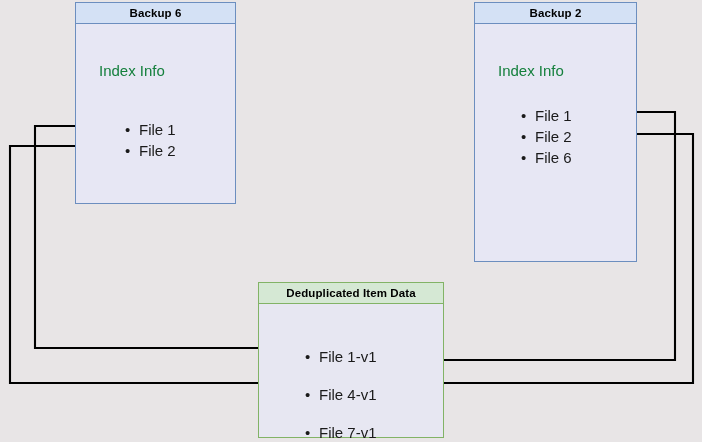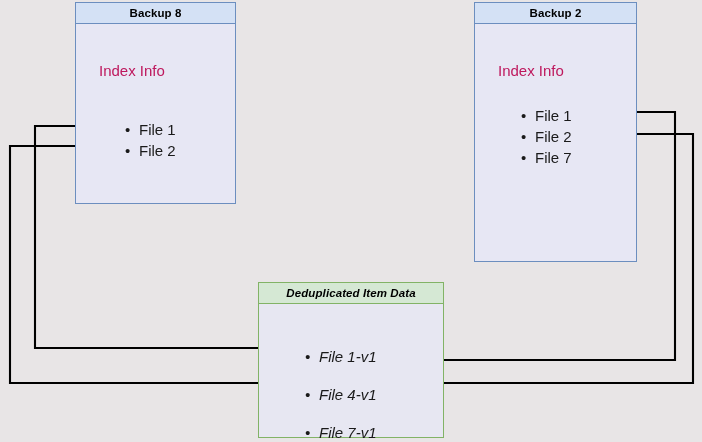--- a/index.html
+++ b/index.html
@@ -54,21 +54,21 @@
     background: #d5e8d4;
     border-bottom: 1px solid #82b366;
   }
   .node-body {
     position: relative;
     height: calc(100% - 21px);
   }
   .index-label {
     position: absolute;
     font-size: 15px;
-    color: #be185d;
+    color: #15803d;
     white-space: nowrap;
   }
   .file-list {
     position: absolute;
     margin: 0;
     padding: 0;
     list-style: none;
   }
   .file-list li {
     position: relative;
@@ -113,43 +113,43 @@
     <path d="M120,126 L35,126 L35,348 L296,348" fill="none" stroke="#000" stroke-width="2.1" stroke-linejoin="miter" marker-end="url(#arrowR)"></path>
 
     <path d="M120,146 L10,146 L10,383 L291,383" fill="none" stroke="#000" stroke-width="2.1" stroke-linejoin="miter" marker-end="url(#arrowR)"></path>
 
     <path d="M594,112 L675,112 L675,360 L400,360" fill="none" stroke="#000" stroke-width="2.1" stroke-linejoin="miter" marker-end="url(#arrowL)"></path>
 
     <path d="M594,134 L693,134 L693,383 L398,383" fill="none" stroke="#000" stroke-width="2.1" stroke-linejoin="miter" marker-end="url(#arrowL)"></path>
   </svg>
 
   <div class="node" style="left:75px; top:2px; width:161px; height:202px;">
-    <div class="node-header">Backup 8</div>
+    <div class="node-header">Backup 6</div>
     <div class="node-body">
       <div class="index-label" style="left:23px; top:38px;">Index Info</div>
       <ul class="file-list" style="left:47px; top:95px;">
         <li>File 1</li>
         <li>File 2</li>
       </ul>
     </div>
   </div>
 
   <div class="node" style="left:474px; top:2px; width:163px; height:260px;">
     <div class="node-header">Backup 2</div>
     <div class="node-body">
       <div class="index-label" style="left:23px; top:38px;">Index Info</div>
       <ul class="file-list" style="left:44px; top:81px;">
         <li>File 1</li>
         <li>File 2</li>
-        <li>File 7</li>
+        <li>File 6</li>
       </ul>
     </div>
   </div>
 
-  <div class="node green" style="left:258px; top:282px; width:186px; height:156px;font-style:italic;">
+  <div class="node green" style="left:258px; top:282px; width:186px; height:156px;">
     <div class="node-header">Deduplicated Item Data</div>
     <div class="node-body">
       <ul class="file-list dedup-list" style="left:44px; top:26px;">
         <li>File 1-v1</li>
         <li>File 4-v1</li>
         <li>File 7-v1</li>
       </ul>
     </div>
   </div>
 

